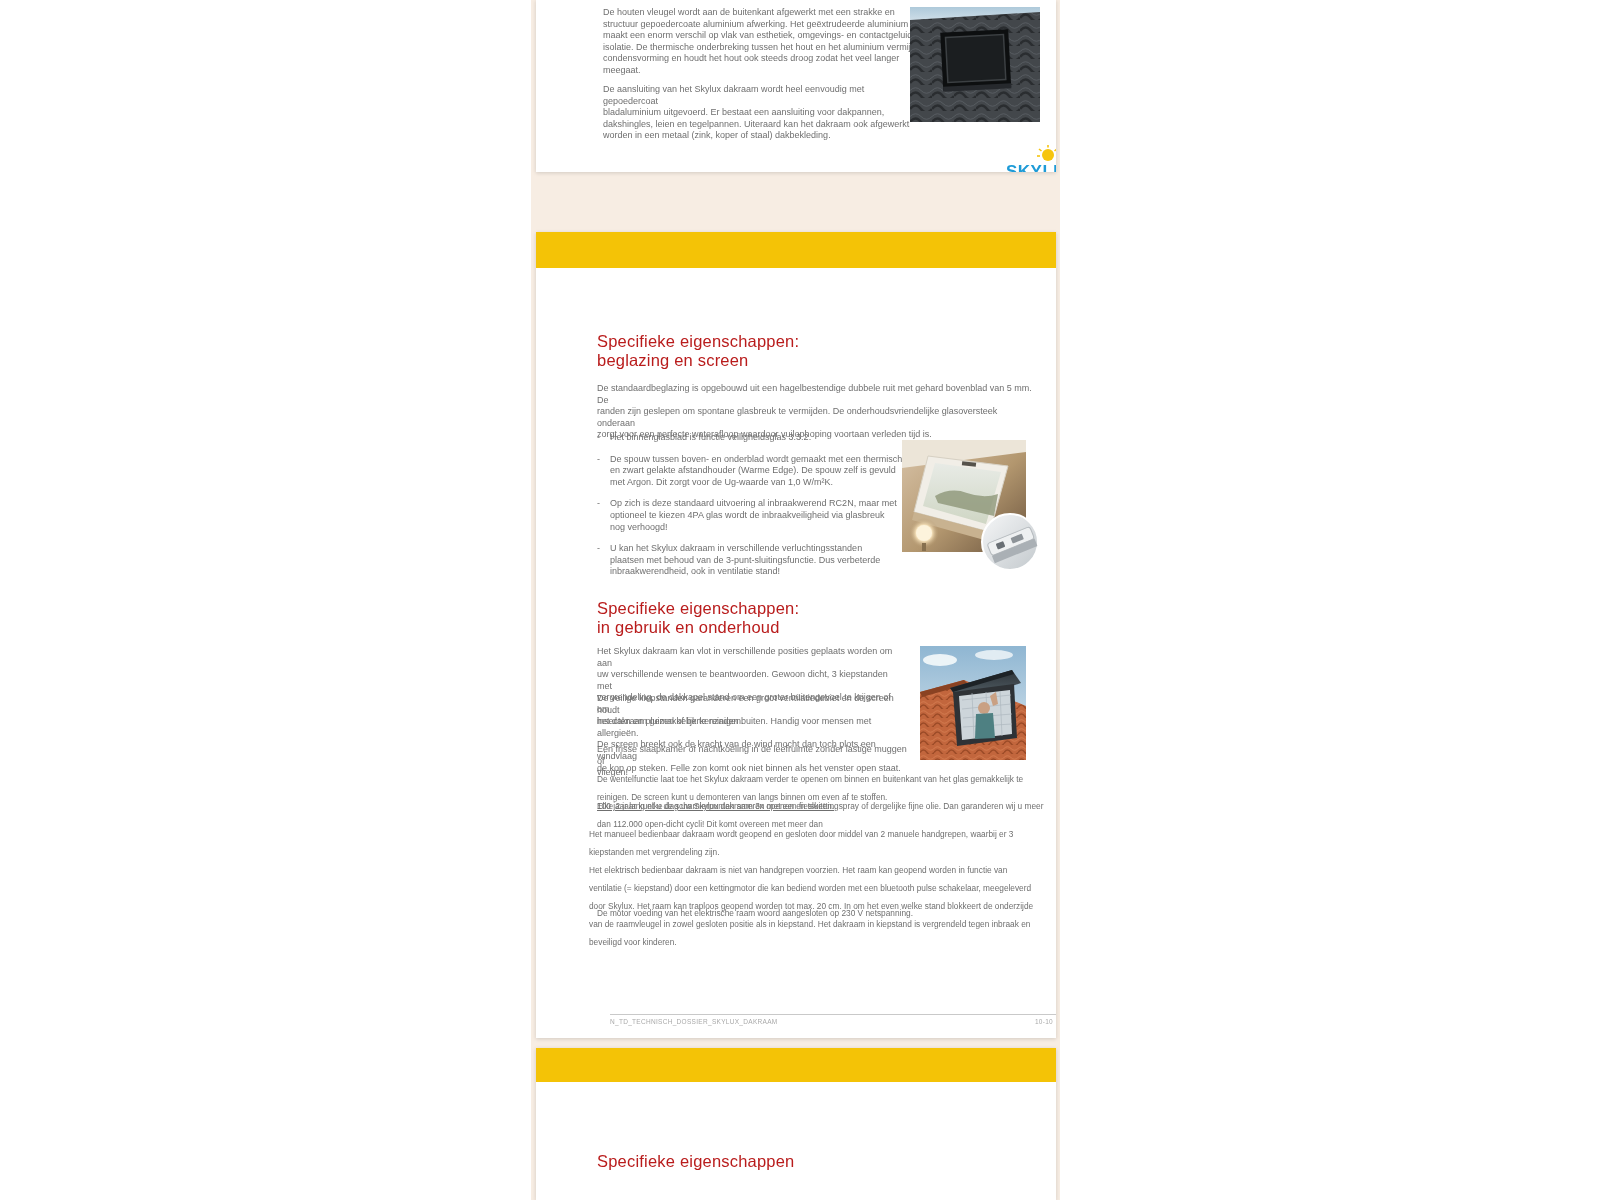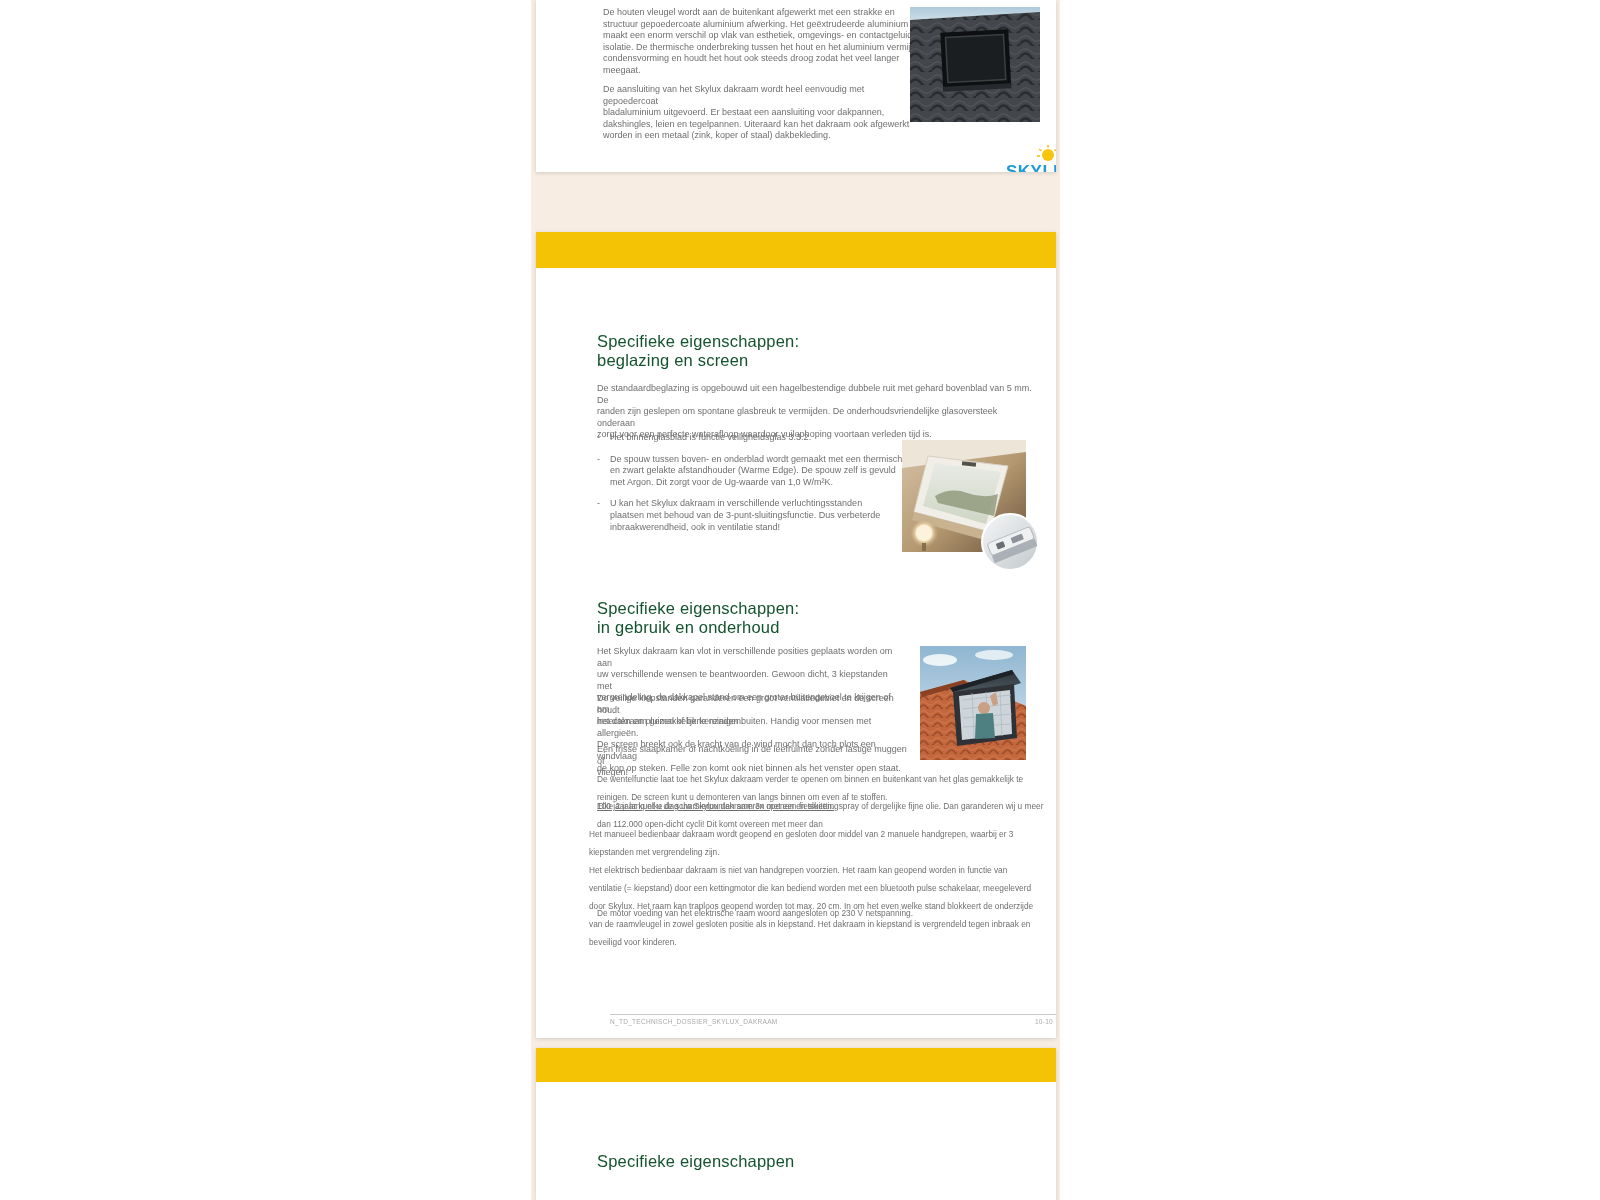--- a/index.html
+++ b/index.html
@@ -6,21 +6,21 @@
   #app{position:relative;width:1600px;height:1200px;overflow:hidden;
        font-family:"Liberation Sans",sans-serif;}
   #viewer-bg{position:absolute;left:531px;top:0;width:529px;height:1200px;background:#f7ede3;}
   .page{position:absolute;left:536px;width:520px;background:#ffffff;
         box-shadow:0 1px 4px rgba(0,0,0,.15);overflow:hidden;}
   #page3{top:0;height:172px;}
   #page4{top:232px;height:806px;}
   #page5{top:1048px;height:152px;}
   .page *{position:absolute;}
   .yellow-bar{left:0;top:0;width:520px;background:#f4c306;}
-  .heading{font-size:16.5px;line-height:19px;color:#14532d;letter-spacing:.2px;
+  .heading{font-size:16.5px;line-height:19px;color:#b91c1c;letter-spacing:.2px;
            white-space:pre-line;font-weight:400;}
   .body{font-size:9px;line-height:11.6px;color:#6f6f6f;white-space:pre-line;}
   .small{font-size:8.3px;line-height:18px;color:#6f6f6f;white-space:pre-line;}
   .small u{text-decoration:underline;}
   .foot{font-size:6.5px;color:#a9a9a9;letter-spacing:.3px;white-space:nowrap;}
   .pageno{font-size:8.5px;color:#8f8f8f;}
   .rule{height:1px;background:#c9c9c9;}
   .bullet-item{position:relative;margin-bottom:10px;padding-left:13px;}
   #bullets{left:61px;top:200px;width:312px;}
   #bullets .bullet-item{position:relative;left:0;top:0;}
@@ -99,20 +99,23 @@
 beglazing en screen</div>
     <div class="body" style="left:61px;top:151px;width:436px;">De standaardbeglazing is opgebouwd uit een hagelbestendige dubbele ruit met gehard bovenblad van 5 mm. De
 randen zijn geslepen om spontane glasbreuk te vermijden. De onderhoudsvriendelijke glasoversteek onderaan
 zorgt voor een perfecte waterafloop waardoor vuilophoping voortaan verleden tijd is.</div>
 
     <div id="bullets">
       <div class="bullet-item body">Het binnenglasblad is functie veiligheidsglas 3.3.2.</div>
       <div class="bullet-item body">De spouw tussen boven- en onderblad wordt gemaakt met een thermische
 en zwart gelakte afstandhouder (Warme Edge). De spouw zelf is gevuld
 met Argon. Dit zorgt voor de Ug-waarde van 1,0 W/m²K.</div>
+      <div class="bullet-item body">Op zich is deze standaard uitvoering al inbraakwerend RC2N, maar met
+optioneel te kiezen 4PA glas wordt de inbraakveiligheid via glasbreuk
+nog verhoogd!</div>
       <div class="bullet-item body">U kan het Skylux dakraam in verschillende verluchtingsstanden
 plaatsen met behoud van de 3-punt-sluitingsfunctie. Dus verbeterde
 inbraakwerendheid, ook in ventilatie stand!</div>
     </div>
 
     <div style="left:366px;top:208px;width:142px;height:132px;">
       <svg width="142" height="132" viewBox="0 0 142 132">
         <defs>
           <linearGradient id="room2" x1="0" y1="0" x2="1" y2="1">
             <stop offset="0" stop-color="#d9c4a9"></stop>

